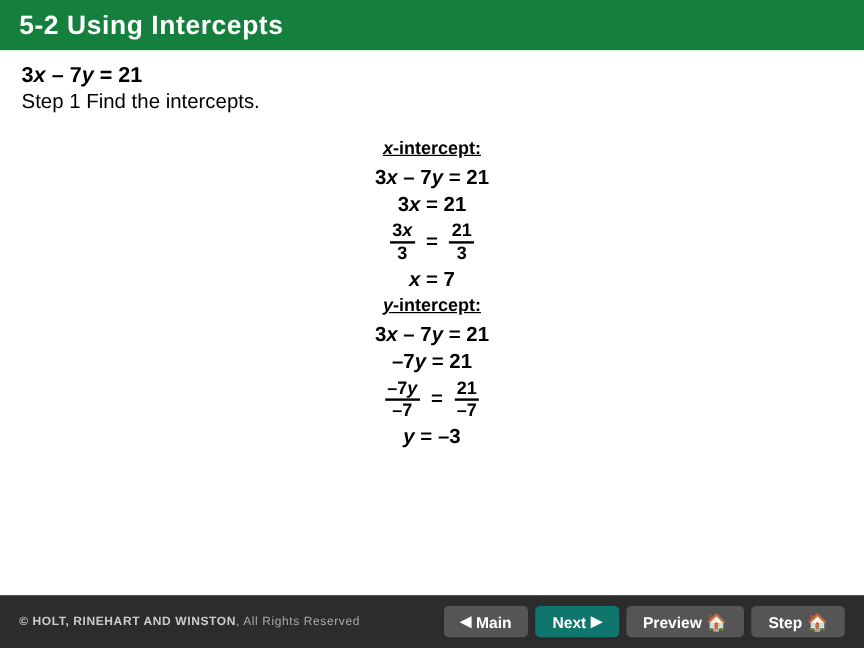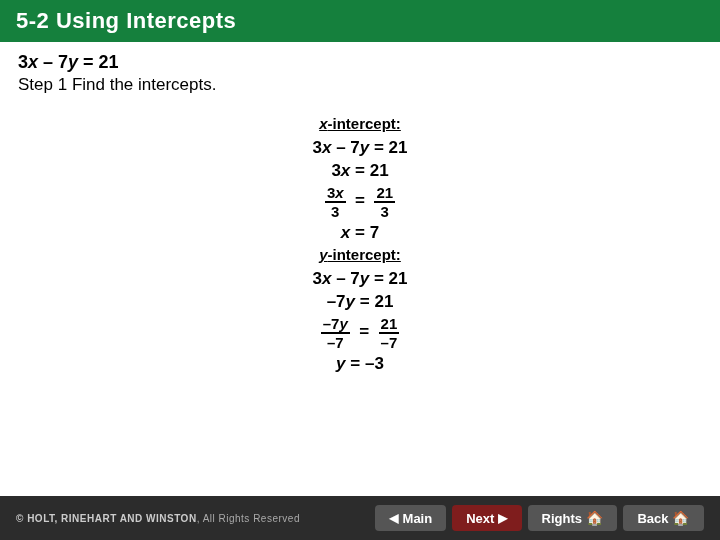--- a/index.html
+++ b/index.html
@@ -145,21 +145,21 @@
       border: none;
       border-radius: 4px;
       padding: 5px 14px;
       font-size: 13px;
       font-weight: bold;
       cursor: pointer;
       display: flex;
       align-items: center;
       gap: 4px;
     }
-    .nav-btn.next { background: #7f1d1d; }
+    .nav-btn.next { background: #0f766e; }
     .nav-btn.preview, .nav-btn.main { background: #555; }
 
     .arrow { font-size: 12px; }
     .house { font-size: 14px; }
   </style>
 </head>
 <body>
 
 <div class="header">
   <span>5-2   Using Intercepts</span>
@@ -241,21 +241,21 @@
   <div class="footer-buttons">
     <button class="nav-btn">
       <span class="arrow">◀</span>
       <span>Main</span>
     </button>
     <button class="nav-btn next">
       <span>Next</span>
       <span class="arrow">▶</span>
     </button>
     <button class="nav-btn preview">
-      <span>Rights</span>
+      <span>Preview</span>
       <span class="house">🏠</span>
     </button>
     <button class="nav-btn main">
-      <span>Back</span>
+      <span>Step</span>
       <span class="house">🏠</span>
     </button>
   </div>
 </div>
 
 </body></html>

